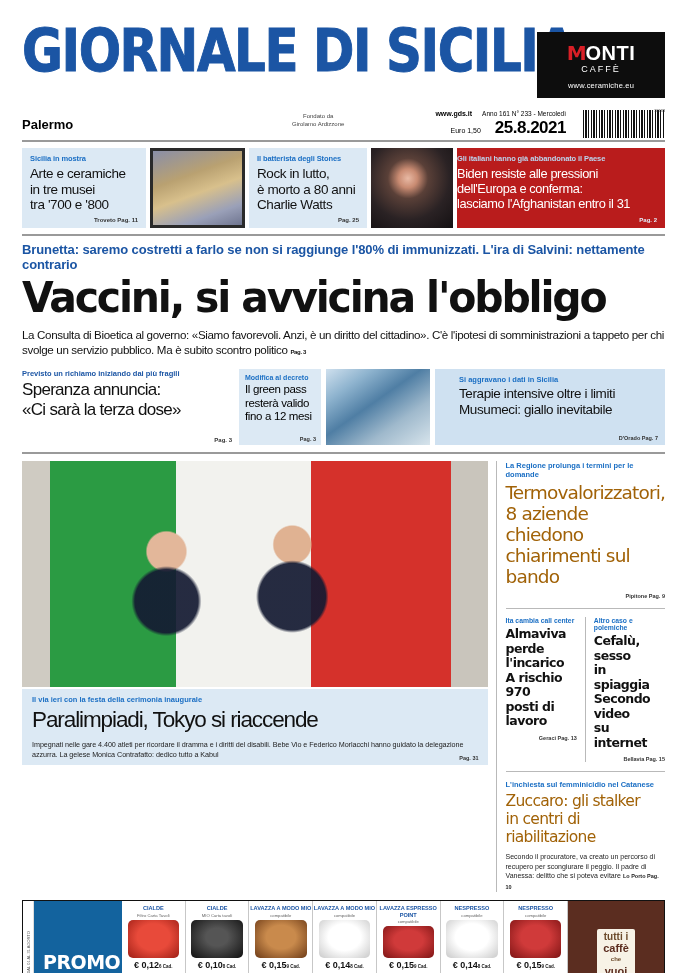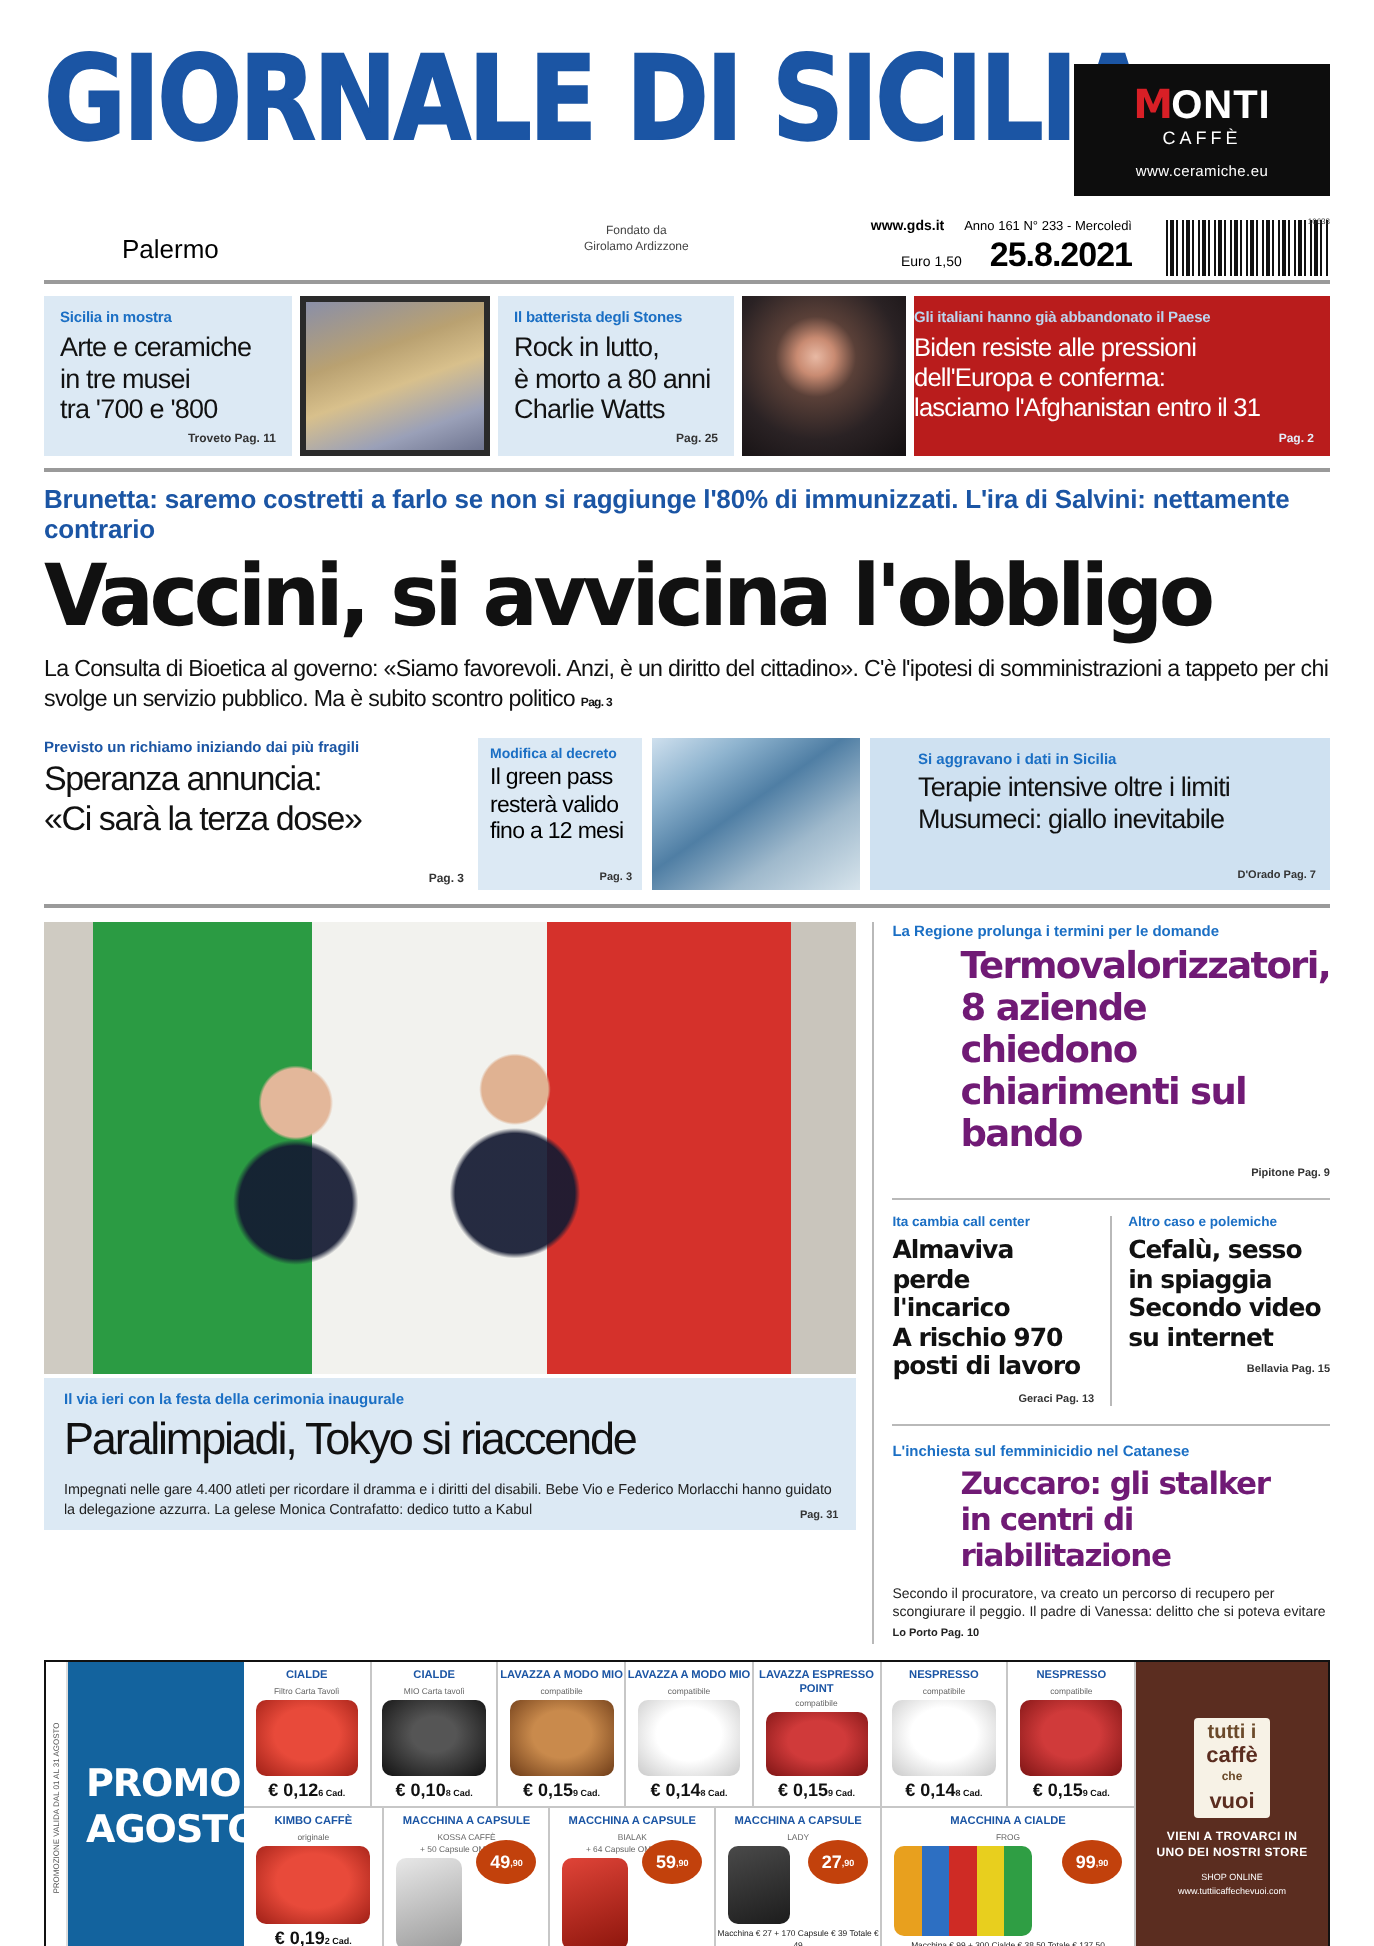--- a/index.html
+++ b/index.html
@@ -45,21 +45,21 @@
   }
   .monti-name { font-weight: 700; font-size: 20px; letter-spacing: 0.5px; }
   .monti-sub { font-size: 9px; letter-spacing: 2px; margin-top: 1px; }
   .monti-url { font-size: 7.5px; margin-top: 7px; letter-spacing: 0.2px; }
 
   .infobar {
     position: relative; height: 34px;
     border-bottom: 2px solid #9a9a9a;
     display: flex; align-items: center;
   }
-  .city { font-size: 13px; font-weight: 400; color: #000; margin-left: 39px; }
+  .city { font-size: 13px; font-weight: 700; color: #000; }
   .founded {
     position: absolute; left: 270px; top: 4px;
     font-size: 6px; line-height: 8px; color: #444; text-align: center;
   }
   .pricebox { position: absolute; right: 99px; top: 2px; text-align: right; width: 210px; }
   .pb-row1 { display: flex; justify-content: flex-end; gap: 10px; align-items: baseline; }
   .web { font-size: 7px; font-weight: 700; color: #000; }
   .anno { font-size: 6.5px; color: #000; }
   .pb-row2 { display: flex; justify-content: flex-end; gap: 14px; align-items: baseline; margin-top: 1px; }
   .euro { font-size: 7px; color: #000; }
@@ -147,22 +147,22 @@
     position: relative;
   }
   .para-cap { background: #dce9f4; padding: 6px 10px 5px 10px; position: relative; margin-top: 2px; }
   .para-k { font-size: 7.5px; font-weight: 700; color: #1b6fc4; }
   .para-t { font-size: 22.5px; line-height: 26px; letter-spacing: -1.1px; color: #111; margin-top: 3px; }
   .para-d { font-size: 7.2px; line-height: 10px; color: #222; margin-top: 7px; letter-spacing: -0.05px; }
   .para-p { position: absolute; right: 9px; bottom: 4px; font-size: 5.5px; font-weight: 700; color: #333; }
 
   .rk { font-size: 7.5px; font-weight: 700; color: #1b6fc4; }
   .rh {
-    font-family: "DejaVu Sans", sans-serif; font-weight: 700;
-    font-size: 18.5px; line-height: 21px; letter-spacing: -0.85px; color: #701a75; margin-top: 3px; margin-left: 34px;
+    font-family: "DejaVu Sans", sans-serif; font-weight: 400;
+    font-size: 18.5px; line-height: 21px; letter-spacing: -0.85px; color: #a16207; margin-top: 3px;
   }
   .rby { font-size: 5.5px; font-weight: 700; color: #333; text-align: right; margin-top: 6px; }
   .rdiv { border-top: 1px solid #b9b9b9; margin: 9px 0 8px 0; }
   .two-col { display: flex; gap: 8px; }
   .two-col > div { flex: 1; }
   .two-col > div:first-child { border-right: 1px solid #b9b9b9; padding-right: 8px; }
   .rk2 { font-size: 6.8px; font-weight: 700; color: #1b6fc4; }
   .rh2 {
     font-family: "DejaVu Sans", sans-serif; font-weight: 700;
     font-size: 12.5px; line-height: 14.5px; letter-spacing: -0.5px; color: #111; margin-top: 3px;

